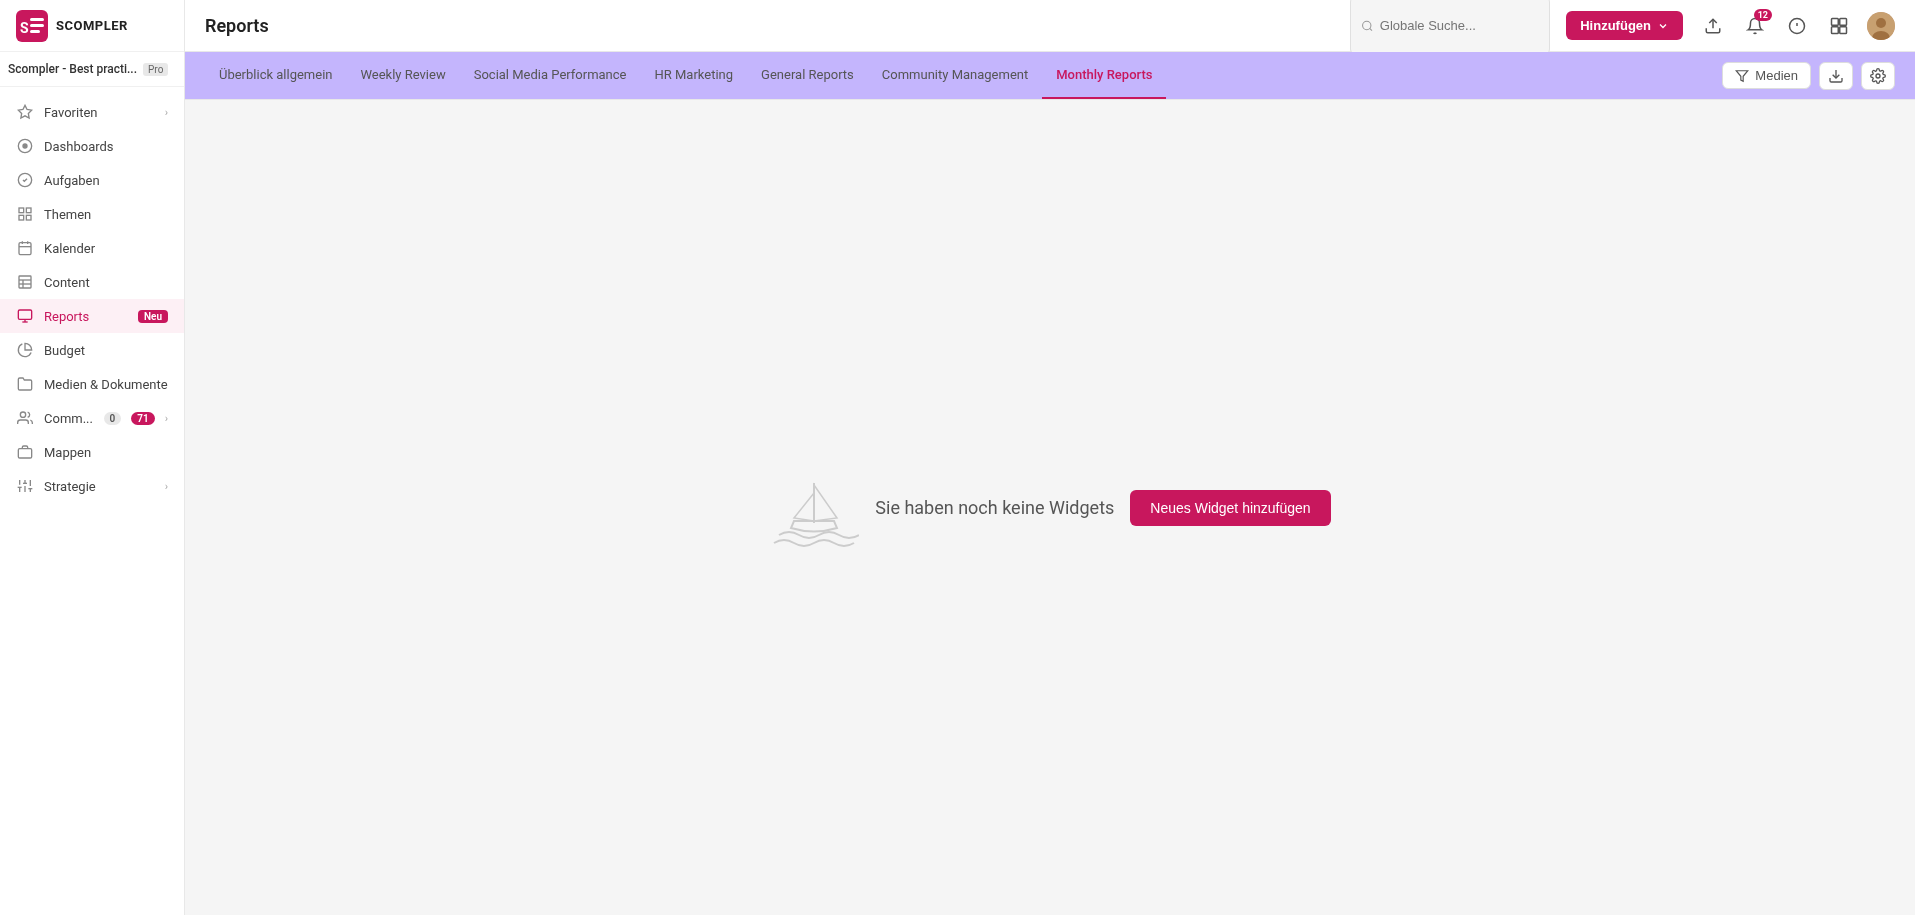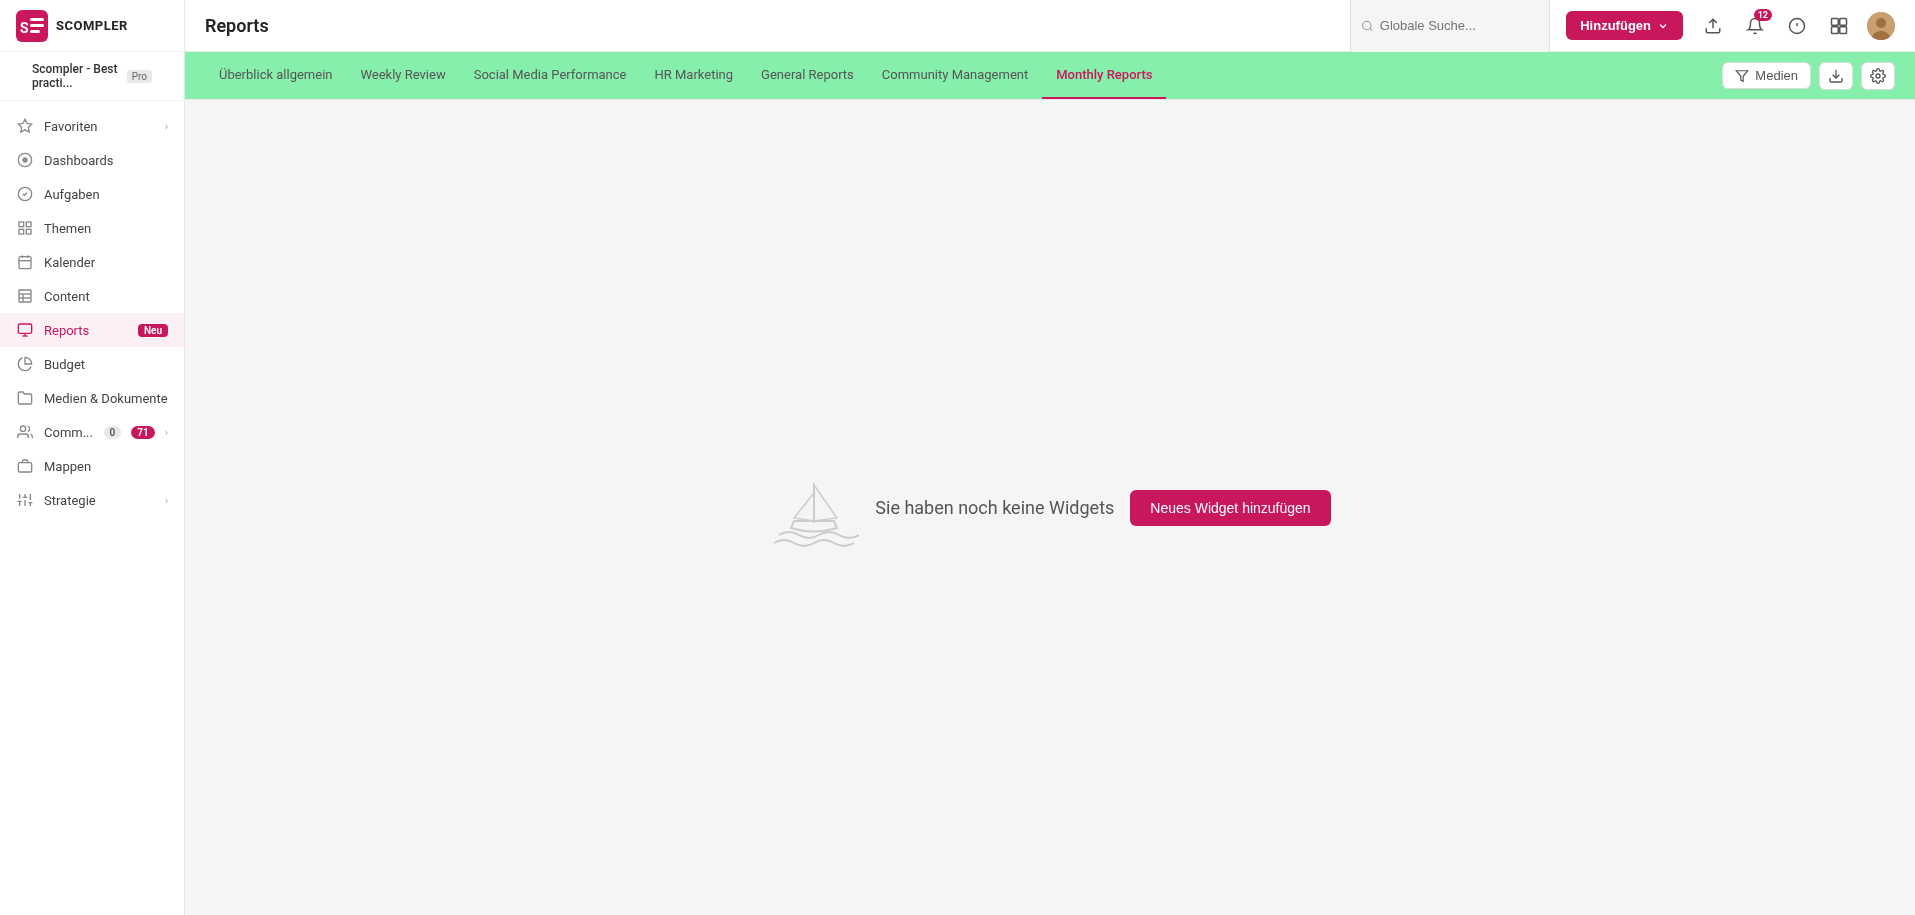--- a/index.html
+++ b/index.html
@@ -21,21 +21,21 @@
       align-items: center;
       gap: 8px;
       border-bottom: 1px solid #f0f0f0;
       height: 52px;
     }
     .logo-icon {
       width: 32px;
       height: 32px;
     }
     .workspace-row {
-      padding: 10px 32px;
+      padding: 10px 8px;
       display: flex;
       align-items: center;
       gap: 6px;
       border-bottom: 1px solid #f0f0f0;
       font-size: 12px;
       color: #333;
     }
     .workspace-name { font-size: 12px; color: #333; font-weight: 500; }
     .pro-badge {
       background: #e8e8e8;
@@ -181,21 +181,21 @@
       width: 28px;
       height: 28px;
       border-radius: 50%;
       background: #c8a080;
       overflow: hidden;
       cursor: pointer;
     }
 
     
     .tabbar {
-      background: #86efac;
+      background: #c4b5fd;
       border-bottom: 1px solid #e8e8e8;
       display: flex;
       align-items: center;
       padding: 0 20px;
       height: 48px;
       justify-content: space-between;
     }
     .tabs {
       display: flex;
       align-items: center;

